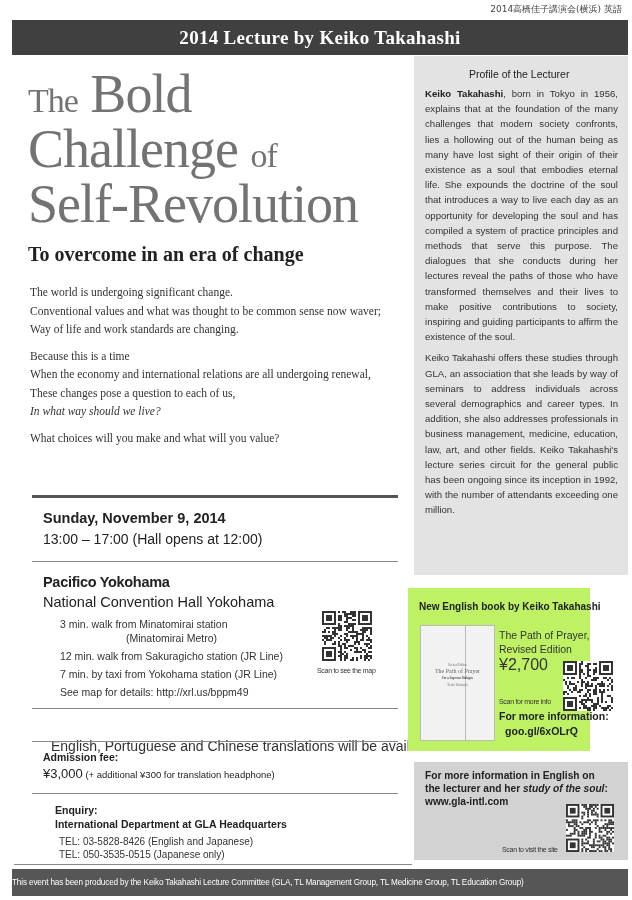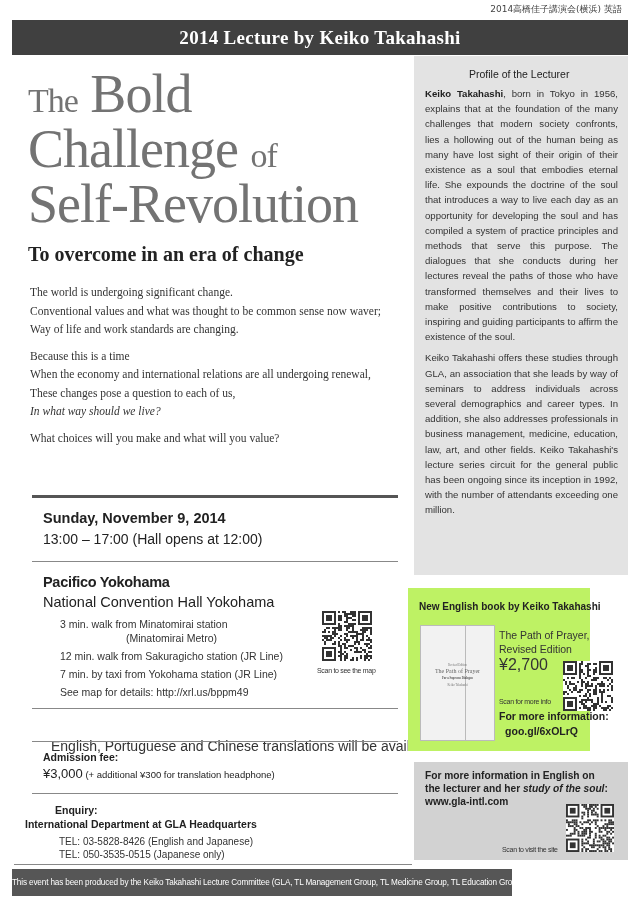--- a/index.html
+++ b/index.html
@@ -36,21 +36,21 @@
 
   .qr { position: absolute; background: #fff; }
   .qr svg { display: block; }
   .qr-caption { position: absolute; font-size: 7px; color: #333; font-family: "Liberation Sans Narrow", "Liberation Sans", sans-serif; white-space: nowrap; letter-spacing: -0.3px; }
 
   .trans { position: absolute; left: 43px; top: 738px; font-size: 14px; color: #333; margin-left: 8px; }
   .fee-label { position: absolute; left: 43px; top: 751px; font-size: 10.5px; font-weight: bold; color: #222; }
   .fee { position: absolute; left: 43px; top: 766px; font-size: 13px; color: #222; white-space: nowrap; }
   .fee small { font-size: 9.5px; }
   .enq-label { position: absolute; left: 43px; top: 804px; font-size: 10.5px; font-weight: bold; color: #222; padding-left: 12px; }
-  .enq-dept { position: absolute; left: 25px; top: 818px; font-size: 10.5px; font-weight: bold; color: #222; }
+  .enq-dept { position: absolute; left: 55px; top: 818px; font-size: 10.5px; font-weight: bold; color: #222; }
   .tel { position: absolute; left: 59px; font-size: 10px; color: #333; }
 
   .profile { position: absolute; left: 414px; top: 56px; width: 214px; height: 519px; background: #e3e3e3; padding: 12px 10px 0 11px; }
   .profile h3 { font-size: 10.5px; font-weight: normal; color: #222; margin-bottom: 6px; margin-left: 44px; }
   .profile p { font-size: 9.6px; line-height: 15.2px; color: #333; text-align: justify; margin-bottom: 6px; }
   .profile b { color: #222; }
 
   .book { position: absolute; left: 408px; top: 588px; width: 182px; height: 163px; background: #bef264; }
   .book h3 { position: absolute; left: 11px; top: 13px; font-size: 10px; font-weight: bold; color: #222; white-space: nowrap; }
   .cover { position: absolute; left: 12px; top: 37px; width: 75px; height: 116px; background: #f2f2f2; border: 1px solid #bbb; }
@@ -61,22 +61,22 @@
   .cover .c4 { position: absolute; top: 57px; width: 100%; text-align: center; font-family: "Liberation Serif", serif; font-size: 3px; color: #777; }
   .book-title { position: absolute; left: 91px; top: 40px; font-size: 10.5px; color: #333; line-height: 14px; }
   .book-price { position: absolute; left: 91px; top: 68px; font-size: 16px; color: #333; }
   .more-label { position: absolute; left: 91px; top: 122px; font-size: 10.5px; font-weight: bold; color: #222; white-space: nowrap; }
   .more-url { position: absolute; right: 12px; top: 137px; font-size: 10.5px; font-weight: bold; color: #222; }
 
   .site { position: absolute; left: 414px; top: 762px; width: 214px; height: 98px; background: #d2d2d2; }
   .site .txt { position: absolute; left: 11px; top: 7px; font-size: 10.2px; font-weight: bold; color: #222; line-height: 13px; white-space: nowrap; }
   .site .txt i { font-style: italic; }
 
-  .footer-bar { position: absolute; left: 12px; top: 869px; width: 500px; height: 27px; background: #565656; color: #fff;
-    font-size: 8.2px; text-align: center; line-height: 27px; white-space: nowrap; letter-spacing: -0.15px; font-family: "Liberation Sans", sans-serif; }
+  .footer-bar { position: absolute; left: 12px; top: 869px; width: 616px; height: 27px; background: #565656; color: #fff;
+    font-size: 8.2px; line-height: 27px; white-space: nowrap; letter-spacing: -0.15px; font-family: "Liberation Sans", sans-serif; }
 </style>
 </head>
 <body>
 
 <div class="jp-tag">2014高橋佳子講演会(横浜) 英語</div>
 
 <div class="header-bar">2014 Lecture by Keiko Takahashi</div>
 
 <div class="title">
   <span class="line"><span class="small">The</span> <span>Bold</span></span>

